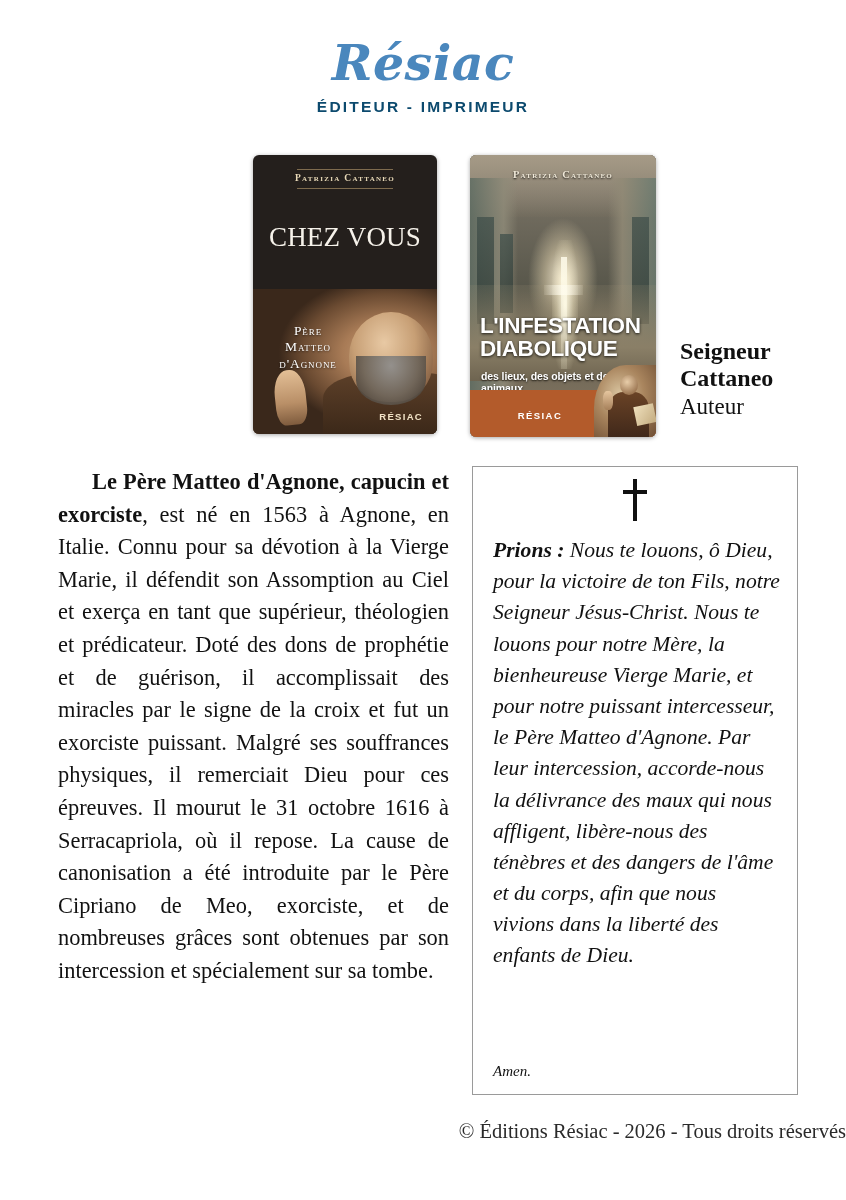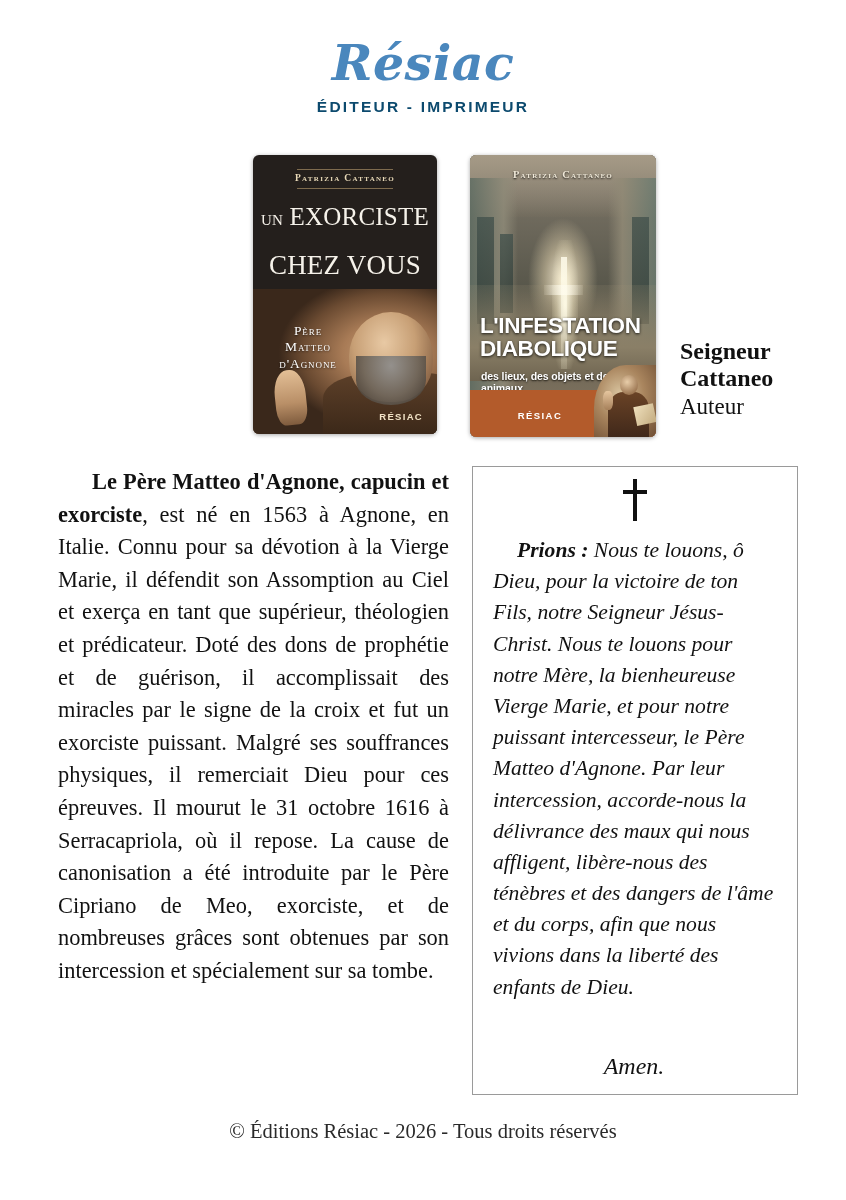--- a/index.html
+++ b/index.html
@@ -377,61 +377,59 @@
     font-family: "Liberation Serif", serif;
     font-style: italic;
     font-size: 21.6px;
     line-height: 1.445;
     color: #111;
     text-align: left;
   }
   .prayer-text b {
     font-weight: 700;
     font-style: italic;
-    margin-left: 24px;
   }
   .amen {
     position: absolute;
     left: 20px;
     right: 22px;
     bottom: 14px;
-    text-align: center;
+    text-align: left;
     font-family: "Liberation Serif", serif;
     font-style: italic;
-    font-size: 24px;
+    font-size: 15px;
     color: #111;
   }
 
   
   .footer {
     position: absolute;
     left: 0; right: 0;
     top: 1120px;
-    text-align: center;
+    text-align: right;
     font-family: "Liberation Serif", serif;
     font-size: 20.5px;
     color: #2a2a2a;
   }
 </style>
 </head>
 <body>
 
 <div class="header">
   <div class="brand-name">Résiac</div>
   <div class="brand-sub">ÉDITEUR - IMPRIMEUR</div>
 </div>
 
 <div class="covers">
 
   <div class="cover cover-1">
     <div class="c1-rule top"></div>
     <div class="c1-author">Patrizia Cattaneo</div>
     <div class="c1-rule bot"></div>
     <div class="c1-title">
-      <div class="c1-line1"><span class="small">UN</span> <span>EXORCISTE</span></div>
       <div class="c1-line2">CHEZ VOUS</div>
     </div>
     <div class="c1-photo">
       <div class="hood"></div>
       <div class="face"></div>
       <div class="beard"></div>
       <div class="hand"></div>
     </div>
     <div class="c1-sub">
       <div>Père</div>

